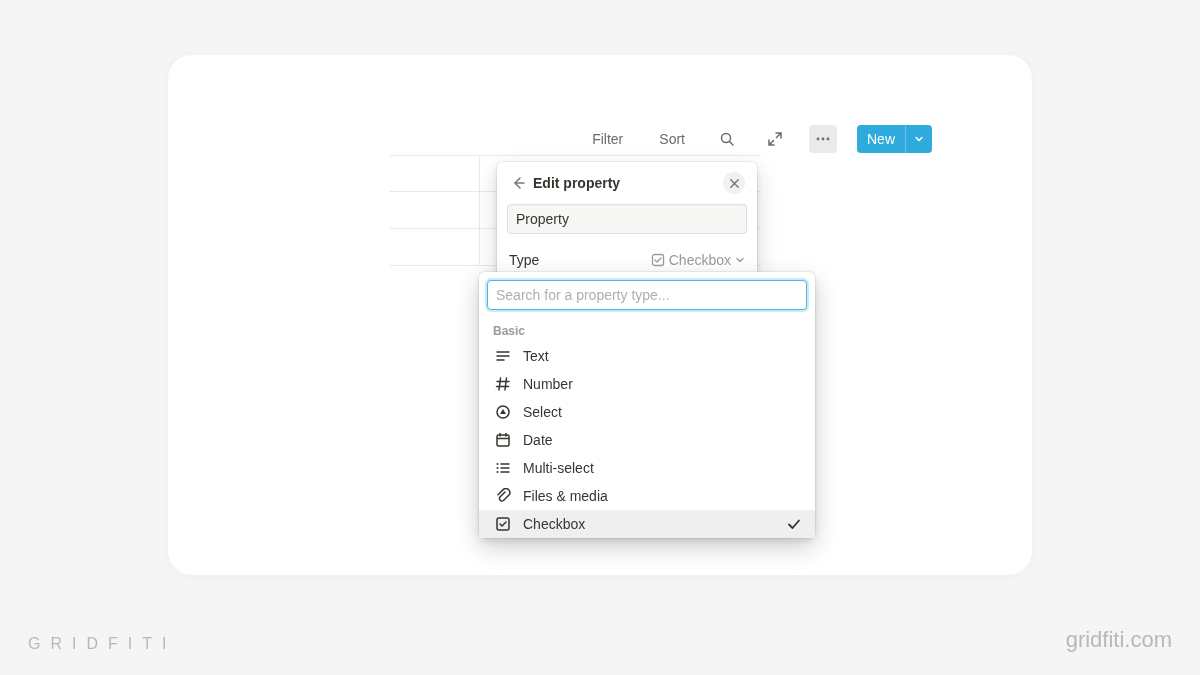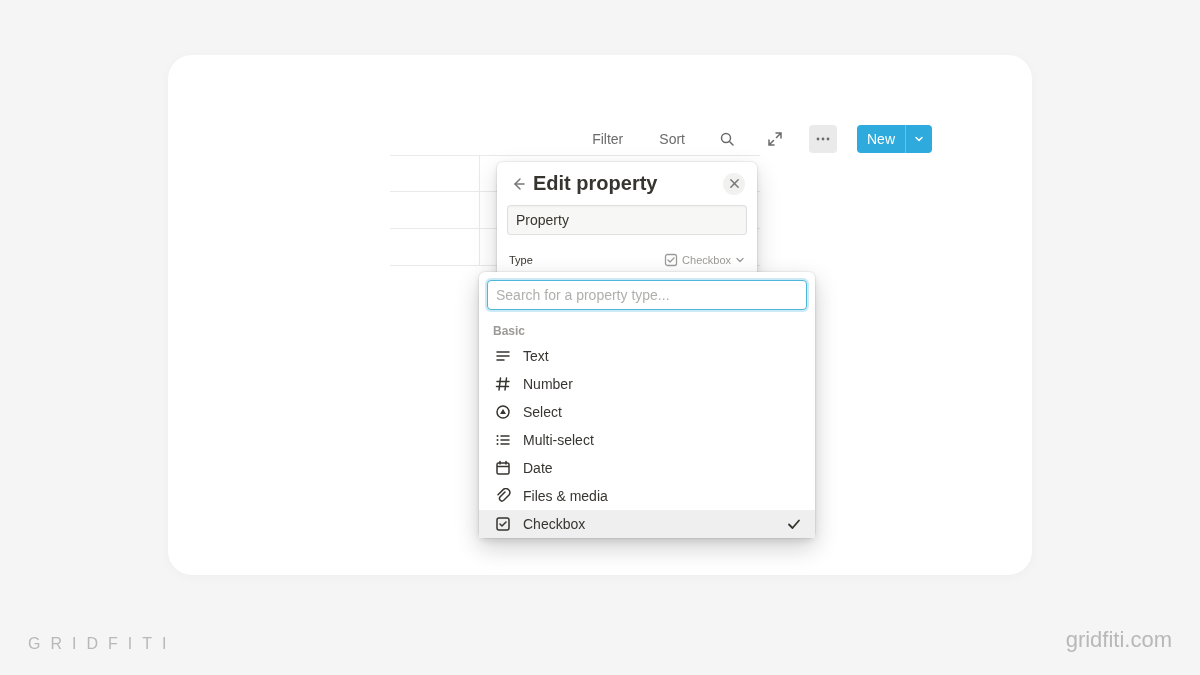--- a/index.html
+++ b/index.html
@@ -101,21 +101,21 @@
       padding: 10px 12px 10px 10px;
     }
     .back-icon {
       width: 22px; height: 22px;
       display: flex; align-items: center; justify-content: center;
       cursor: pointer;
       color: #777;
       margin-right: 4px;
     }
     .panel-title {
-      font-size: 20px;
+      font-size: 14px;
       font-weight: 600;
       color: #37352f;
       flex: 1;
     }
     .close-icon {
       width: 22px; height: 22px;
       display: flex; align-items: center; justify-content: center;
       cursor: pointer;
       color: #777;
       background: #f1f1ef;
@@ -131,21 +131,21 @@
       padding: 6px 8px;
       font-size: 14px;
       color: #37352f;
       outline: none;
     }
     .type-row {
       display: flex;
       align-items: center;
       justify-content: space-between;
       padding: 8px 12px 10px 12px;
-      font-size: 11px;
+      font-size: 14px;
     }
     .type-label { color: #37352f; }
     .type-value {
       display: flex;
       align-items: center;
       color: #9b9a97;
       cursor: pointer;
       gap: 4px;
     }
 
@@ -333,44 +333,44 @@
           <svg width="16" height="16" viewBox="0 0 16 16" fill="currentColor">
             <circle cx="8" cy="8" r="6" fill="none" stroke="currentColor" stroke-width="1.5"></circle>
             <path d="M8 5l3 5H5z"></path>
           </svg>
         </span>
         <span class="option-label">Select</span>
       </div>
       <div class="option">
         <span class="option-icon">
           <svg width="16" height="16" viewBox="0 0 16 16" fill="none">
+            <rect x="2" y="3" width="12" height="11" rx="1.5" stroke="currentColor" stroke-width="1.5"></rect>
+            <line x1="2" y1="6.5" x2="14" y2="6.5" stroke="currentColor" stroke-width="1.5"></line>
+            <line x1="5" y1="1.5" x2="5" y2="4" stroke="currentColor" stroke-width="1.5" stroke-linecap="round"></line>
+            <line x1="11" y1="1.5" x2="11" y2="4" stroke="currentColor" stroke-width="1.5" stroke-linecap="round"></line>
+          </svg>
+        </span>
+        <span class="option-label">Date</span>
+      </div>
+      <div class="option">
+        <span class="option-icon">
+          <svg width="16" height="16" viewBox="0 0 16 16" fill="none">
             <line x1="6" y1="4" x2="14" y2="4" stroke="currentColor" stroke-width="1.5" stroke-linecap="round"></line>
             <line x1="6" y1="8" x2="14" y2="8" stroke="currentColor" stroke-width="1.5" stroke-linecap="round"></line>
             <line x1="6" y1="12" x2="14" y2="12" stroke="currentColor" stroke-width="1.5" stroke-linecap="round"></line>
             <circle cx="2.5" cy="4" r="1" fill="currentColor"></circle>
             <circle cx="2.5" cy="8" r="1" fill="currentColor"></circle>
             <circle cx="2.5" cy="12" r="1" fill="currentColor"></circle>
           </svg>
         </span>
         <span class="option-label">Multi-select</span>
       </div>
       <div class="option">
         <span class="option-icon">
           <svg width="16" height="16" viewBox="0 0 16 16" fill="none">
-            <rect x="2" y="3" width="12" height="11" rx="1.5" stroke="currentColor" stroke-width="1.5"></rect>
-            <line x1="2" y1="6.5" x2="14" y2="6.5" stroke="currentColor" stroke-width="1.5"></line>
-            <line x1="5" y1="1.5" x2="5" y2="4" stroke="currentColor" stroke-width="1.5" stroke-linecap="round"></line>
-            <line x1="11" y1="1.5" x2="11" y2="4" stroke="currentColor" stroke-width="1.5" stroke-linecap="round"></line>
-          </svg>
-        </span>
-        <span class="option-label">Date</span>
-      </div>
-      <div class="option">
-        <span class="option-icon">
-          <svg width="16" height="16" viewBox="0 0 16 16" fill="none">
             <path d="M10 4l-5 5a2.5 2.5 0 003.5 3.5l5.5-5.5a4 4 0 00-5.6-5.6L3 6.8" stroke="currentColor" stroke-width="1.5" stroke-linecap="round"></path>
           </svg>
         </span>
         <span class="option-label">Files &amp; media</span>
       </div>
       <div class="option selected">
         <span class="option-icon">
           <svg width="16" height="16" viewBox="0 0 16 16" fill="none">
             <rect x="2" y="2" width="12" height="12" rx="2" stroke="currentColor" stroke-width="1.5"></rect>
             <path d="M5 8l2 2 4-4" stroke="currentColor" stroke-width="1.5" stroke-linecap="round" stroke-linejoin="round"></path>

